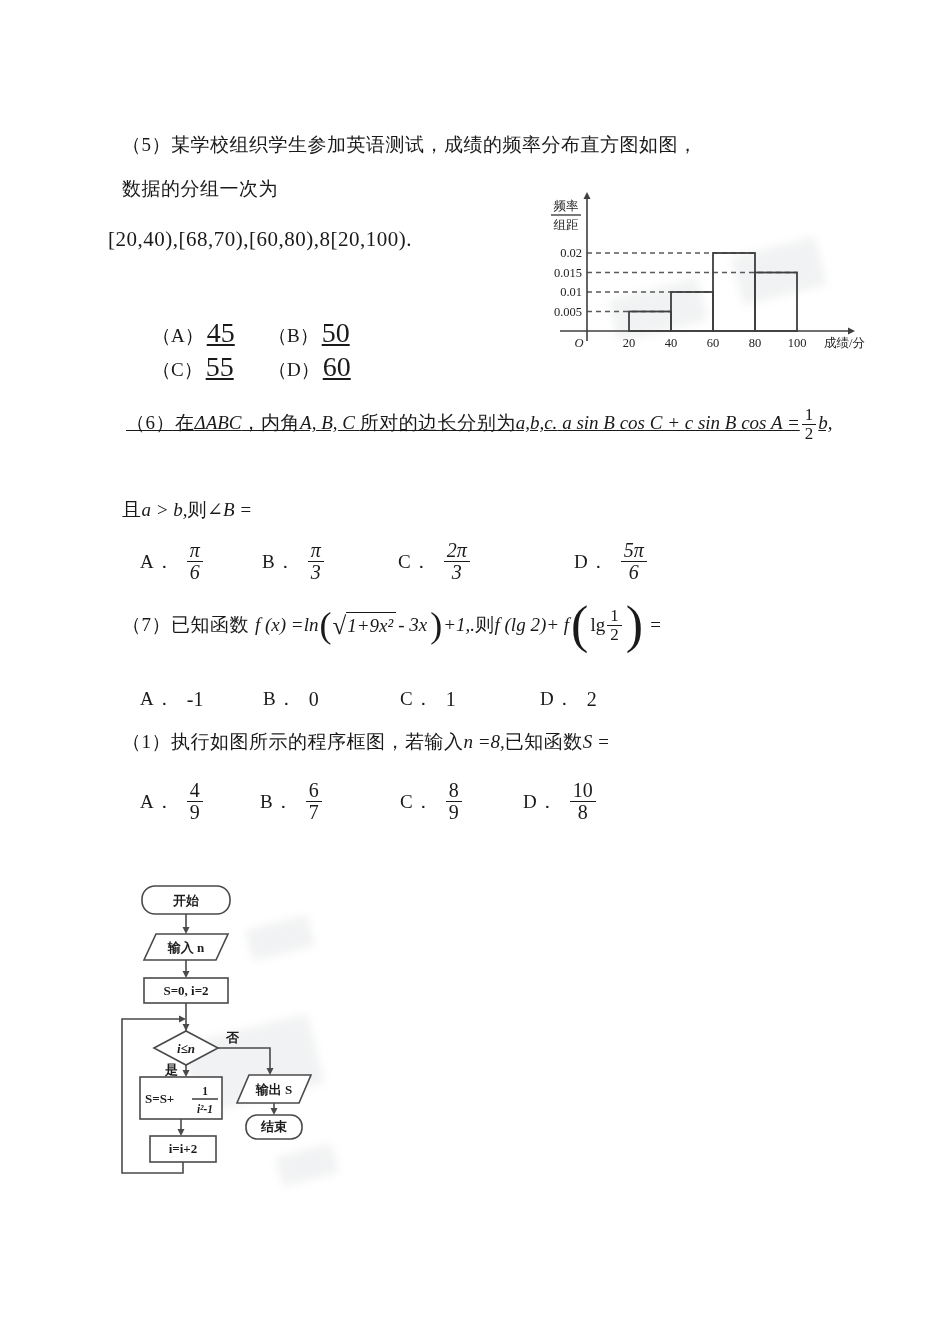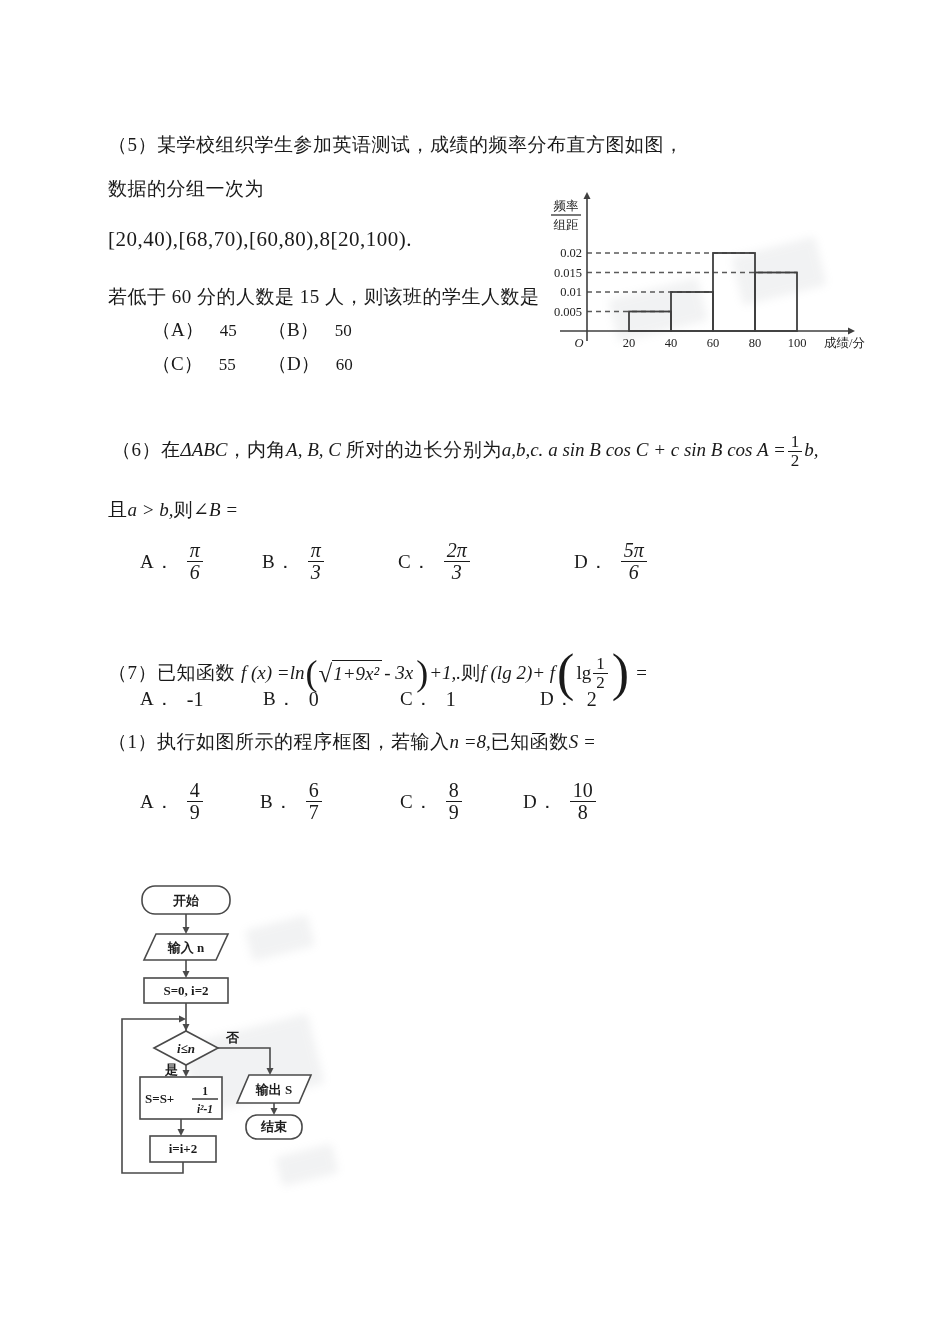--- a/index.html
+++ b/index.html
@@ -1,31 +1,31 @@
 <!DOCTYPE html>
 <html><head>
 <meta charset="utf-8">
 <style>
   html,body{margin:0;padding:0;background:#e8e8e8;}
   #page{position:relative;width:950px;height:1344px;background:#ffffff;margin:0 auto;
         font-family:"Liberation Serif","DejaVu Serif",serif;color:#1a1a1a;overflow:hidden;}
   .abs{position:absolute;}
   .cn{letter-spacing:.5px;}
-  .q-text{font-size:19px;line-height:1.3;}
+  .q-text{font-size:19px;line-height:1.3;margin-left:14px;}
   .mi{font-style:italic;}
   .intervals{font-size:21px;letter-spacing:.5px;}
   
   .frac{display:inline-block;text-align:center;vertical-align:middle;line-height:1.05;}
   .frac .fn{display:block;padding:0 3px;}
   .frac .fd{display:block;border-top:1.5px solid #1a1a1a;padding:0 3px;}
   .smallfrac{font-size:17px;margin:0 2px;}
   .ofrac{font-size:20px;}
   
   .q5opt{position:absolute;font-size:19px;}
-  .q5opt .val{font-size:17px;margin-left:16px;}
+  .q5opt .val{font-size:28px;margin-left:3px;text-decoration:underline;}
   
   .opt{position:absolute;display:inline-flex;align-items:center;font-size:19px;}
   .opt .olabel{margin-right:12px;letter-spacing:1px;}
   .opt .oval{font-size:20px;}
   
   .fline{display:flex;align-items:center;}
   .bigp1{font-size:36px;font-weight:400;line-height:.9;margin:0 1px;}
   .bigp2{font-size:52px;font-weight:200;line-height:.9;margin:0 2px;}
   .rsign{font-size:25px;line-height:1;}
   .rad{border-top:1.6px solid #1a1a1a;padding:1px 3px 0 1px;font-size:19px;}
@@ -47,21 +47,20 @@
 
   <div class="wm" style="left:612px;top:288px;width:92px;height:44px;"></div>
   <div class="wm" style="left:736px;top:246px;width:86px;height:50px;"></div>
   <div class="wm" style="left:248px;top:922px;width:64px;height:32px;"></div>
   <div class="wm" style="left:188px;top:1028px;width:130px;height:72px;"></div>
   <div class="wm" style="left:278px;top:1150px;width:58px;height:30px;"></div>
 
   <div class="abs q-text cn" style="left:108px;top:133px;">（5）某学校组织学生参加英语测试，成绩的频率分布直方图如图，</div>
   <div class="abs q-text cn" style="left:108px;top:177px;">数据的分组一次为</div>
   <div class="abs intervals" style="left:108px;top:227px;">[20,40),[68,70),[60,80),8[20,100).</div>
-  <div class="abs q-text cn" style="left:108px;top:285px;">若低于 60 分的人数是 15 人，则该班的学生人数是</div>
 
   <span class="q5opt" style="left:152px;top:317px;">
     <span>（A）</span><span class="val">45</span>
   </span>
   <span class="q5opt" style="left:268px;top:317px;">
     <span>（B）</span><span class="val">50</span>
   </span>
   <span class="q5opt" style="left:152px;top:351px;">
     <span>（C）</span><span class="val">55</span>
   </span>
@@ -91,21 +90,21 @@
       <text x="177" y="164" text-anchor="middle">60</text>
       <text x="219" y="164" text-anchor="middle">80</text>
       <text x="261" y="164" text-anchor="middle">100</text>
       <text x="43" y="164" text-anchor="middle" font-style="italic">O</text>
       <text x="288" y="164" text-anchor="start">成绩/分</text>
       <text x="30" y="27" text-anchor="middle" font-size="11.5">频率</text>
       <line x1="15" y1="32" x2="45" y2="32" stroke="#222" stroke-width="1.2"></line>
       <text x="30" y="46" text-anchor="middle" font-size="11.5">组距</text>
     </svg>
 
-  <div class="abs q-text" style="left:112px;top:433px;">
+  <div class="abs q-text" style="left:112px;top:406px;text-decoration:underline;">
     <span class="cn">（6）在</span><span class="mi">ΔABC</span><span class="cn">，内角</span><span class="mi">A, B, C</span>
     <span class="cn">所对的边长分别为</span><span class="mi">a,b,c.</span>
     <span class="mi">a sin B cos C + c sin B cos A =</span><span class="frac smallfrac"><span class="fn">1</span><span class="fd">2</span></span><span class="mi">b,</span>
   </div>
   <div class="abs q-text" style="left:108px;top:498px;">
     <span class="cn">且</span><span class="mi">a &gt; b,</span><span class="cn">则</span><span class="mi">∠B =</span>
   </div>
 
   <span class="opt" style="left:140px;top:540px;">
     <span class="olabel">A．</span>
@@ -129,21 +128,21 @@
       </span>
   </span>
   <span class="opt" style="left:574px;top:540px;">
     <span class="olabel">D．</span>
     <span class="frac ofrac mi">
         <span class="fn">5π</span>
         <span class="fd">6</span>
       </span>
   </span>
 
-  <div class="abs q-text fline" style="left:108px;top:644px;height:58px;">
+  <div class="abs q-text fline" style="left:108px;top:596px;height:58px;">
     <span class="cn">（7）已知函数</span>
     <span class="mi" style="margin-left:6px;">f (x) =ln</span>
     <span class="bigp1">(</span>
     <span class="rsign">√</span>
       <span class="rad mi">1+9x²</span>
     <span class="mi" style="margin:0 2px;">- 3x</span>
     <span class="bigp1">)</span>
     <span class="mi">+1,.</span>
       <span class="cn">则</span>
       <span class="mi">f (lg 2)+ f</span>

